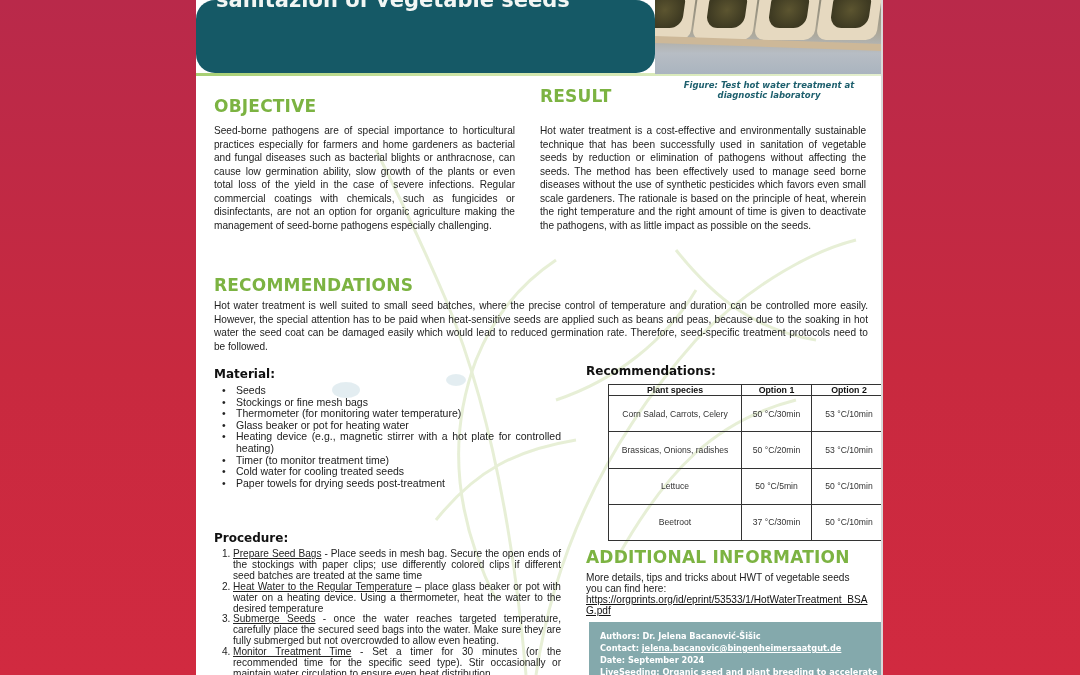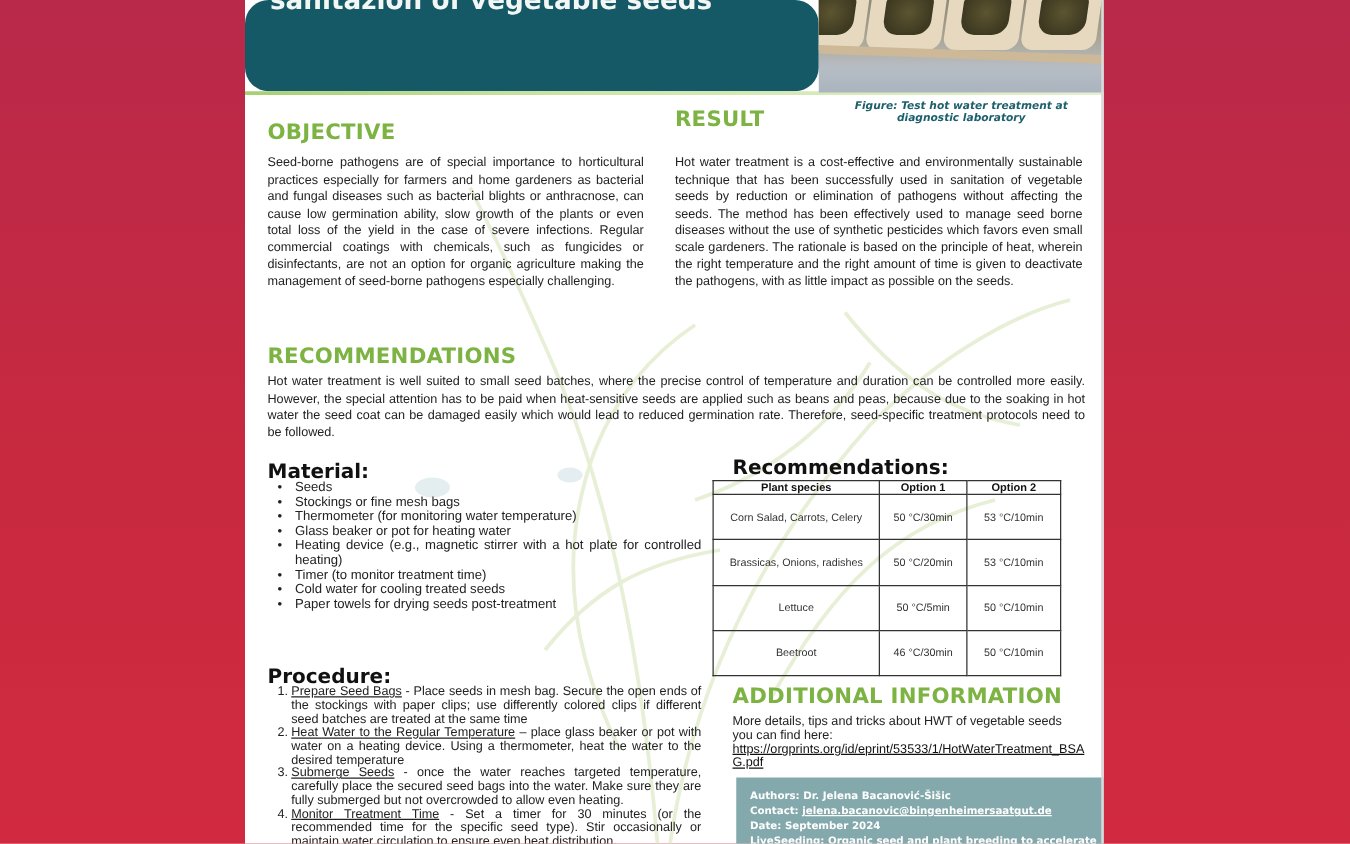--- a/index.html
+++ b/index.html
@@ -68,21 +68,21 @@
       font-family: "DejaVu Sans", sans-serif;
       font-weight: bold; color: #7cb342; font-size: 17px; letter-spacing: 0.2px;
     }
     .para {
       position: absolute;
       font-size: 10.1px; line-height: 13.5px; color: #222;
       text-align: justify;
       font-family: "Liberation Sans", sans-serif;
     }
     .subhead {
-      position: absolute; font-weight: bold; font-size: 16px; color: #111;
+      position: absolute; font-weight: bold; font-size: 12px; color: #111;
       font-family: "DejaVu Sans", sans-serif;
     }
     ul.materials {
       position: absolute; left: 20px; top: 385px; width: 345px;
       list-style: none;
       font-family: "Liberation Sans", sans-serif;
       font-size: 10.5px; line-height: 11.6px; color: #222;
     }
     ul.materials li { position: relative; padding-left: 20px; text-align: justify; }
     ul.materials li::before {
@@ -91,21 +91,21 @@
     ol.procedure {
       position: absolute; left: 20px; top: 549px; width: 345px;
       list-style: none;
       font-family: "Liberation Sans", sans-serif;
       font-size: 10.1px; line-height: 10.9px; color: #222;
     }
     ol.procedure li { position: relative; padding-left: 17px; text-align: justify; }
     ol.procedure li .num { position: absolute; left: 6px; top: 0; }
     ol.procedure li .step-title { text-decoration: underline; }
     table.rec {
-      position: absolute; left: 374px; top: 384px;
+      position: absolute; left: 412px; top: 384px;
       width: 279px; height: 157px;
       border-collapse: collapse;
       font-family: "Liberation Sans", sans-serif;
       font-size: 8.6px; color: #333;
     }
     table.rec th, table.rec td {
       border: 1.3px solid #333; text-align: center; vertical-align: middle;
     }
     table.rec th { font-weight: bold; color: #111; font-size: 8.8px; }
     table.rec col.c1 { width: 133px; }
@@ -225,21 +225,21 @@
         <td>50 °C/20min</td>
         <td>53 °C/10min</td>
       </tr>
       <tr>
         <td>Lettuce</td>
         <td>50 °C/5min</td>
         <td>50 °C/10min</td>
       </tr>
       <tr>
         <td>Beetroot</td>
-        <td>46 °C/30min</td>
+        <td>37 °C/30min</td>
         <td>50 °C/10min</td>
       </tr>
     </tbody>
   </table>
 
   <div class="section-title" style="left:390px; top:547px;">ADDITIONAL INFORMATION</div>
   <div class="para" style="left:390px; top:572px; width:282px; line-height:11px; text-align:left;">
     <span>More details, tips and tricks about HWT of vegetable seeds you can find here:</span><br>
     <a class="link" style="word-break:break-all;">https://orgprints.org/id/eprint/53533/1/HotWaterTreatment_BSAG.pdf</a>
   </div>

